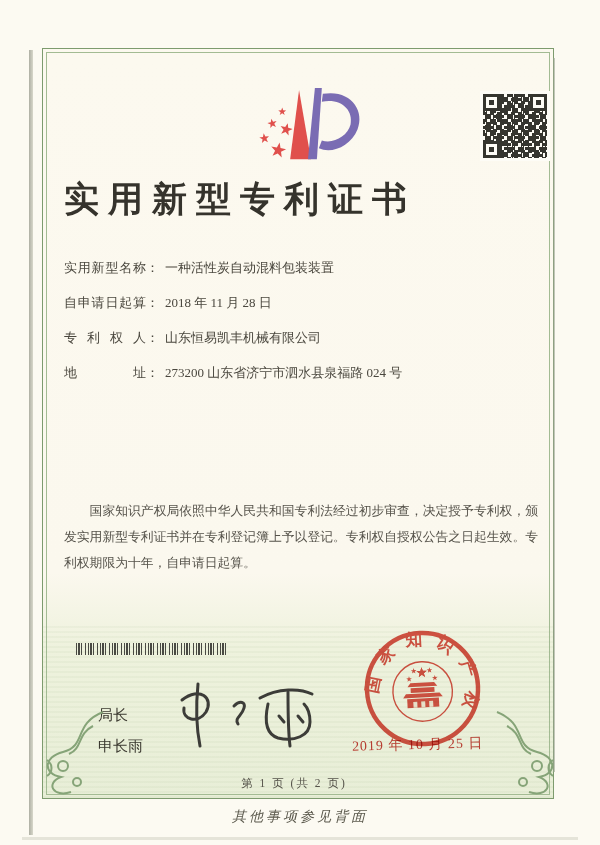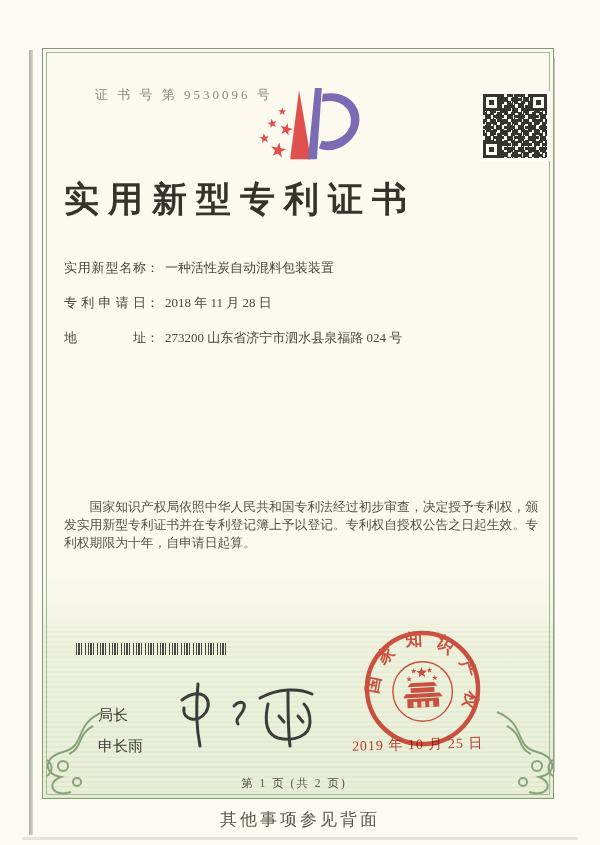--- a/index.html
+++ b/index.html
@@ -42,51 +42,50 @@
   .title{
     position:absolute;left:0;top:176px;width:480px;text-align:center;
     font-size:35px;font-weight:700;letter-spacing:9px;color:#35332c;
   }
   .fields{position:absolute;left:64px;top:250px;width:474px;font-size:13px;color:#4a473e;}
   .frow{height:35px;line-height:35px;white-space:nowrap;}
   .flabel{display:inline-block;width:82px;text-align:justify;text-align-last:justify;vertical-align:top;}
   .fcolon{margin-right:6px;}
   .grant-a{display:inline-block;width:240px;}
   .paras{position:absolute;left:64px;top:498px;width:474px;font-size:12.8px;
-    line-height:18px;color:#55524a;text-align:justify;}
+    line-height:26px;color:#55524a;text-align:justify;}
   .paras p{margin:0;text-indent:2em;}
   .barcode{position:absolute;left:76px;top:643px;width:153px;height:12px;opacity:.85;background:
     repeating-linear-gradient(90deg,#2c2c28 0 1px,transparent 1px 2px,#2c2c28 2px 4px,
     transparent 4px 5px,#2c2c28 5px 6px,transparent 6px 9px,#2c2c28 9px 10px,transparent 10px 12px);}
   .commissioner{position:absolute;left:98px;top:700px;font-size:15px;color:#3a382f;line-height:31px;}
   .signature{position:absolute;left:160px;top:678px;width:170px;height:80px;}
   .seal{position:absolute;left:363px;top:629px;width:119px;height:119px;
     mix-blend-mode:multiply;opacity:.95;transform:rotate(-3deg);}
   .seal-date{position:absolute;left:352px;top:736px;font-size:14px;color:#c9423a;
     letter-spacing:1px;transform:rotate(-1.5deg);mix-blend-mode:multiply;}
   .page-no{position:absolute;left:0;top:776px;width:588px;text-align:center;
     font-size:11.5px;color:#55534a;letter-spacing:2px;}
   .footer-note{position:absolute;left:0;top:808px;width:600px;text-align:center;
-    font-size:17px;color:#5a584c;letter-spacing:3px;}
+    font-size:14px;font-style:italic;color:#5a584c;letter-spacing:3px;}
   .flourish{position:absolute;width:88px;height:92px;}
   .flourish.bl{left:33px;top:704px;}
   .flourish.br{left:479px;top:704px;transform:scaleX(-1);}
 </style>
 </head>
 <body>
 
 <div class="page">
 
   <div class="frame"></div>
 
   <div class="spine-left"></div>
   <div class="edge-right"></div>
   <div class="edge-bottom"></div>
 
-  <div class="cert-no">证 书 号 第 9530096 号</div>
 
   <svg class="logo" viewBox="0 0 150 105">
     <defs>
       <path id="st" d="M0,-10 L2.35,-3.24 L9.51,-3.09 L3.8,1.24 L5.88,8.09 L0,4 L-5.88,8.09 L-3.8,1.24 L-9.51,-3.09 L-2.35,-3.24 Z"></path>
     </defs>
     <g fill="#e0504c">
       <use href="#st" transform="translate(53,32) scale(0.42)"></use>
       <use href="#st" transform="translate(43,44) scale(0.50) rotate(-12)"></use>
       <use href="#st" transform="translate(57,50) scale(0.66) rotate(14)"></use>
       <use href="#st" transform="translate(35,59) scale(0.52) rotate(-8)"></use>
@@ -105,21 +104,24 @@
     <div class="fp bl"></div>
   </div>
 
   <div class="title">实用新型专利证书</div>
 
   <div class="fields">
     <div class="frow">
       <span class="flabel">实用新型名称</span><span class="fcolon">：</span><span>一种活性炭自动混料包装装置</span>
     </div>
     <div class="frow">
-      <span class="flabel">专利申请日</span><span class="fcolon">：</span><span>2018 年 11 月 28 日</span>
+      <span class="flabel">自申请日起算</span><span class="fcolon">：</span><span>2018 年 11 月 28 日</span>
+    </div>
+    <div class="frow">
+      <span class="flabel">专利权人</span><span class="fcolon">：</span><span>山东恒易凯丰机械有限公司</span>
     </div>
     <div class="frow">
       <span class="flabel">地址</span><span class="fcolon">：</span><span>273200 山东省济宁市泗水县泉福路 024 号</span>
     </div>
   </div>
 
   <div class="paras">
     <p>国家知识产权局依照中华人民共和国专利法经过初步审查，决定授予专利权，颁发实用新型专利证书并在专利登记簿上予以登记。专利权自授权公告之日起生效。专利权期限为十年，自申请日起算。</p>
   </div>
 

